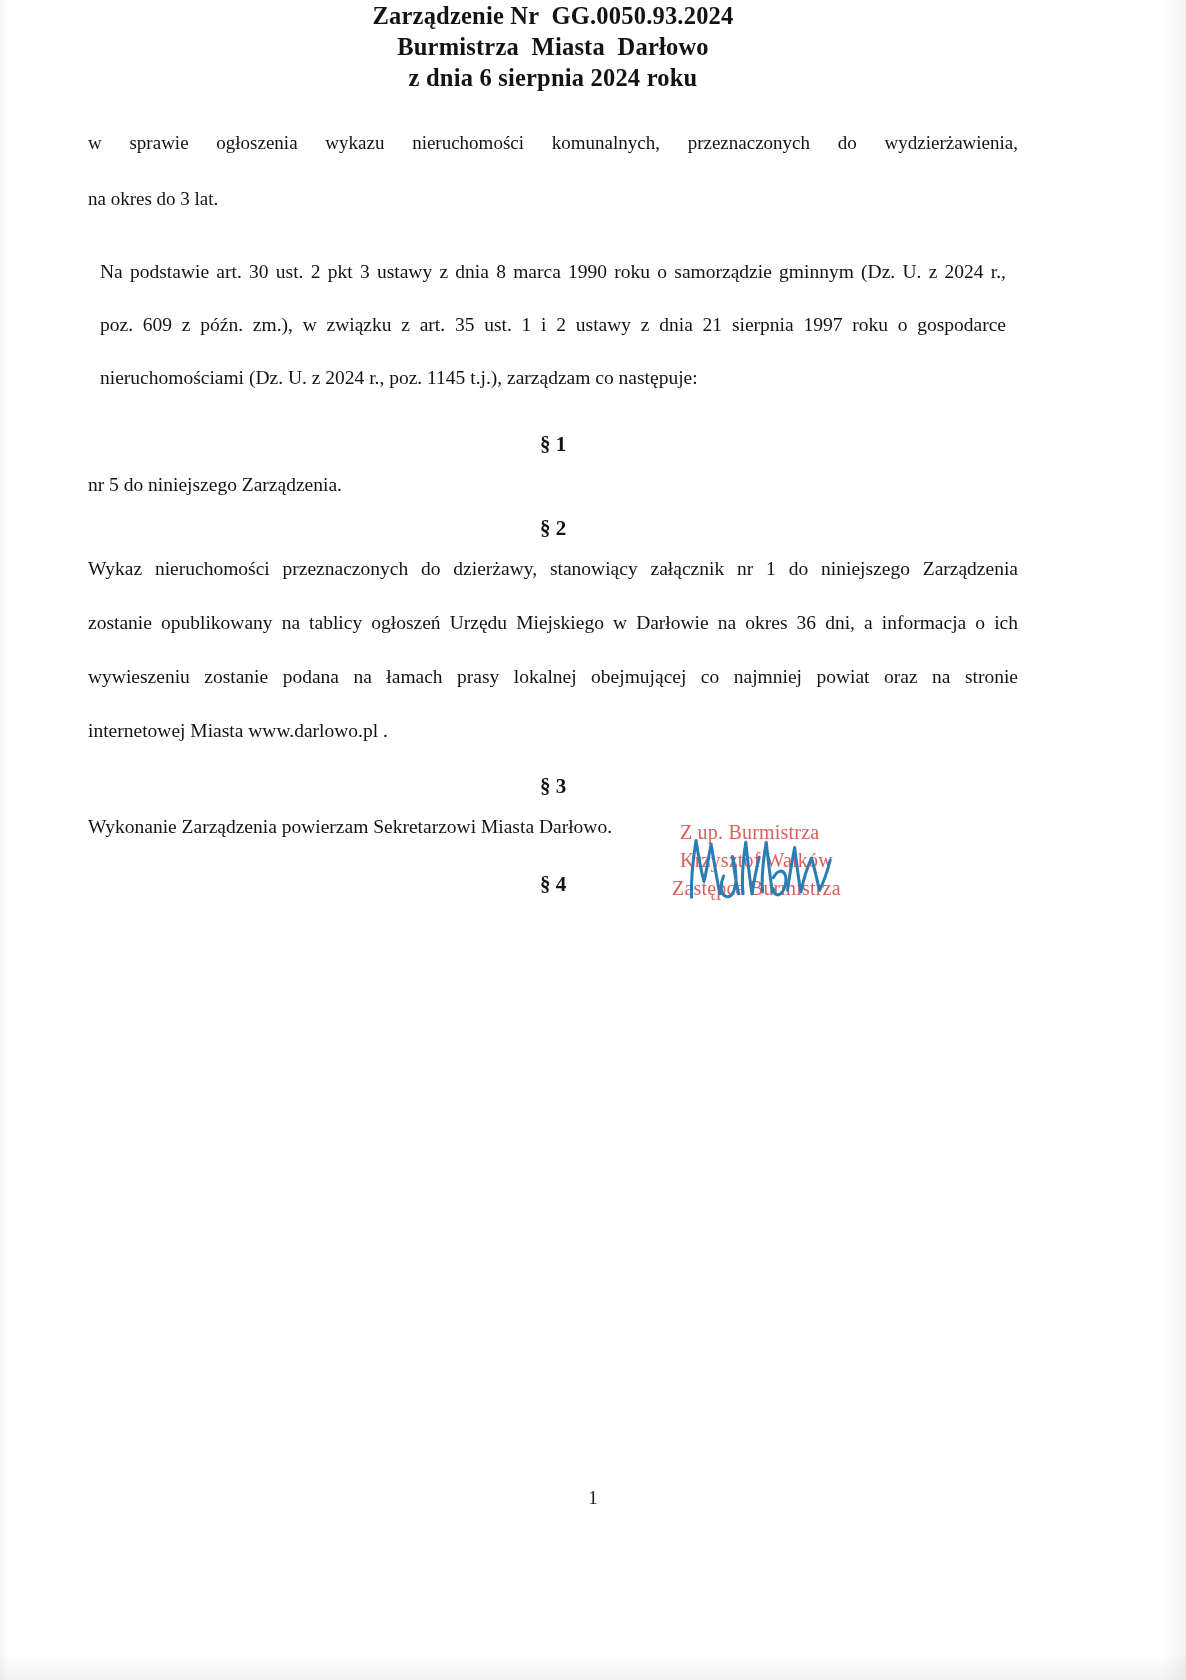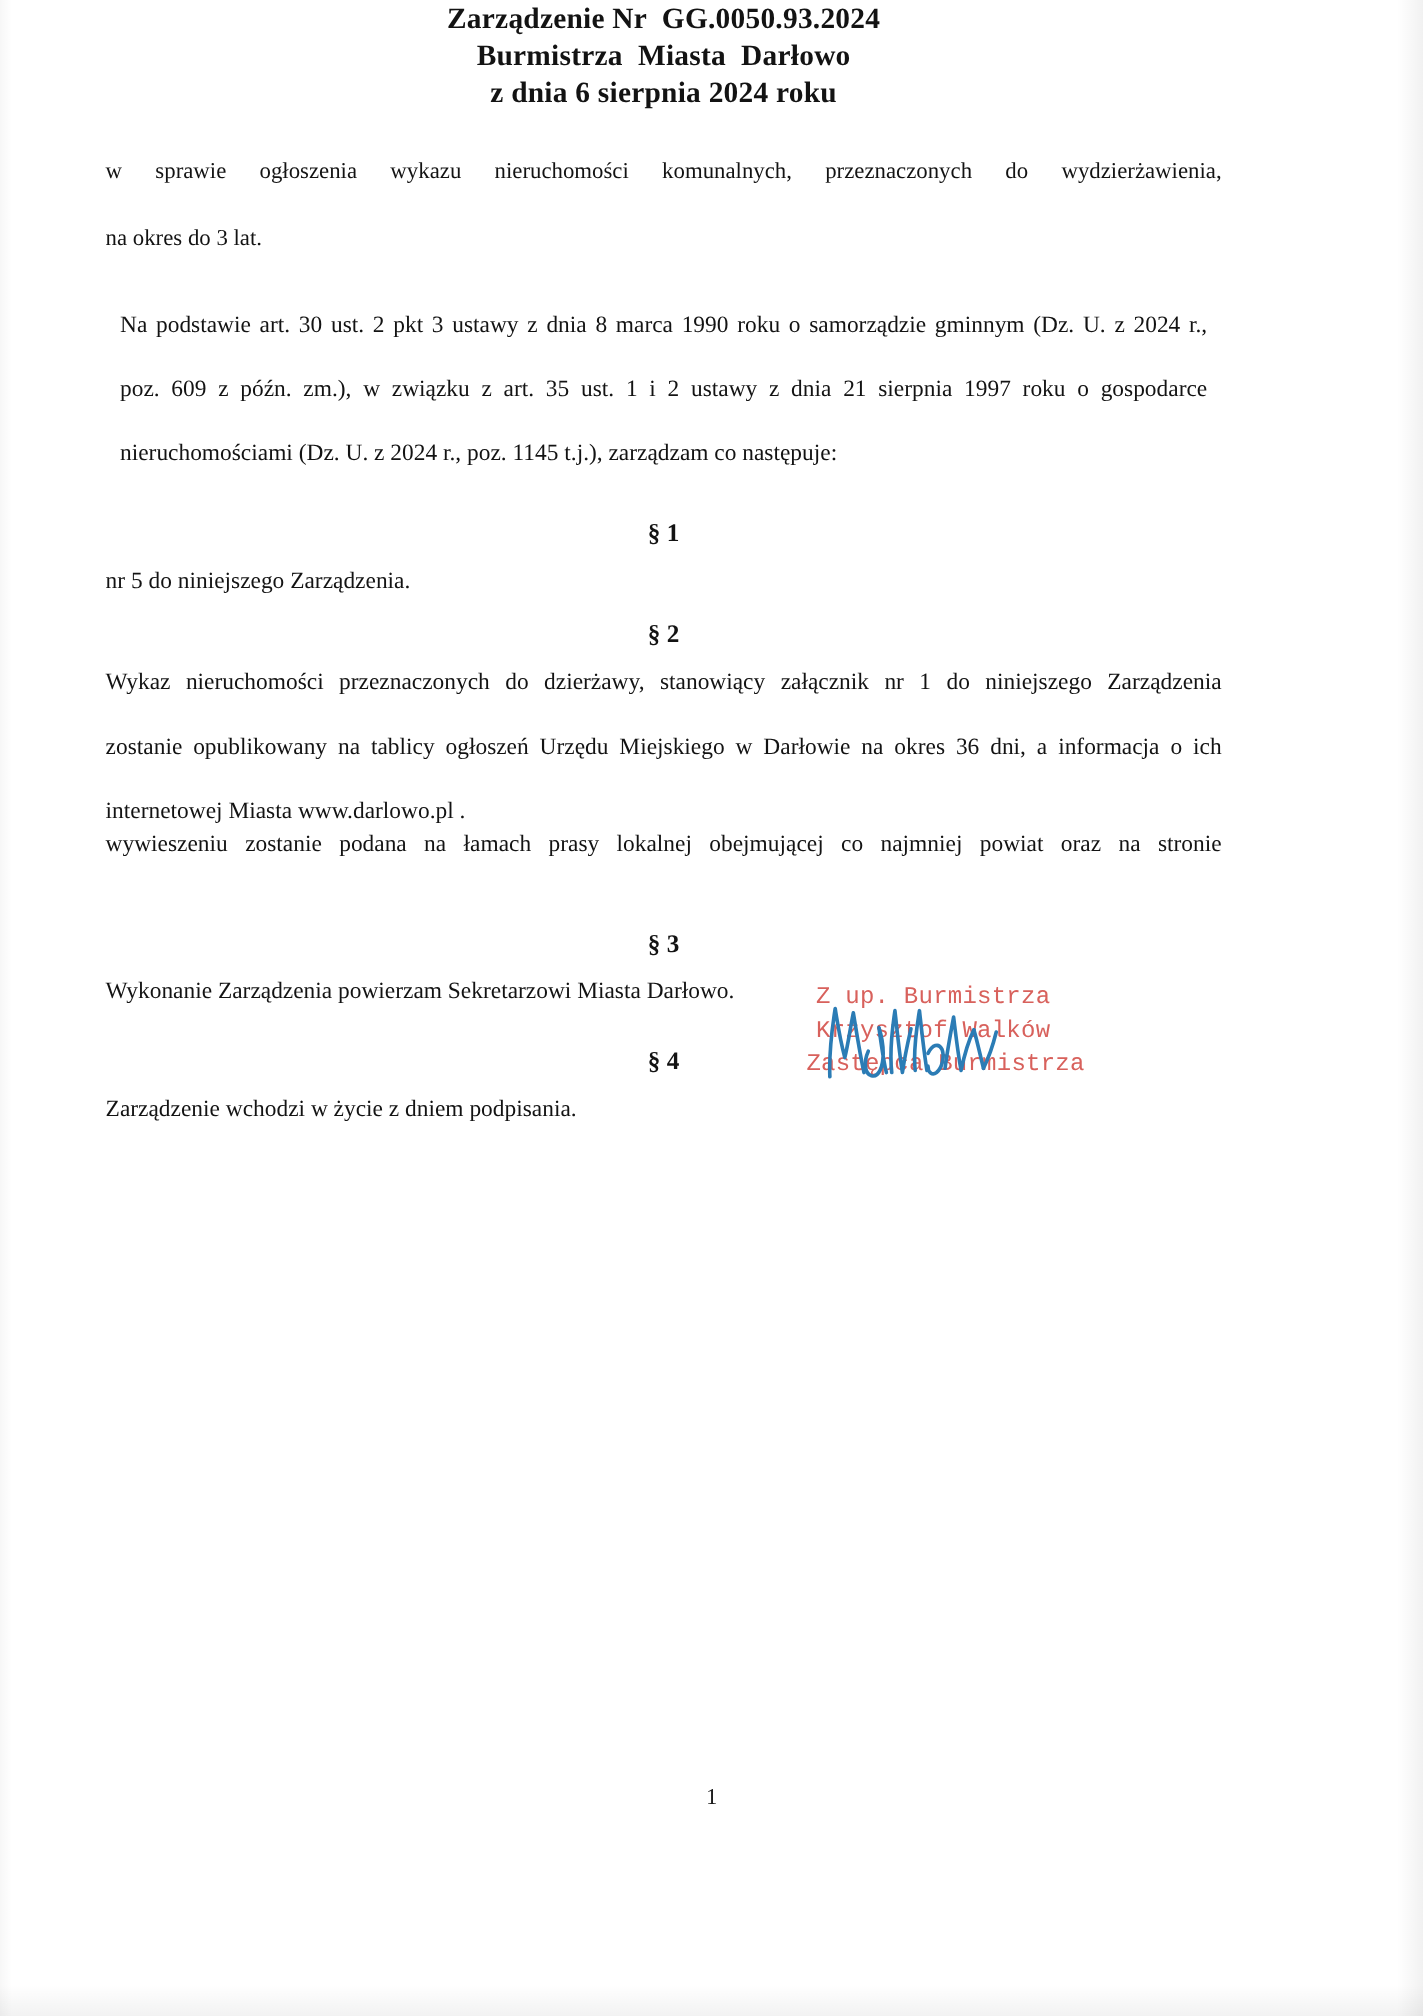--- a/index.html
+++ b/index.html
@@ -125,21 +125,21 @@
     top: 818px;
     width: 230px;
     height: 125px;
   }
   .stamp-text {
     position: absolute;
     left: 0;
     top: 0;
     width: 230px;
     color: #d8615c;
-    font-family: Liberation Mono, monospace;
+    font-family: Liberation Serif, serif;
     font-size: 20px;
     line-height: 28px;
     letter-spacing: 0.2px;
     white-space: nowrap;
   }
   .stamp-text .l1 { display: block; padding-left: 8px; }
   .stamp-text .l2 { display: block; padding-left: 8px; }
   .stamp-text .l3 { display: block; padding-left: 0px; }
 
   .signature-svg {
@@ -191,33 +191,30 @@
 
     <h2 class="para-head h1">§ 1</h2>
     <p class="body-para">
       <span class="ln">nr 5 do niniejszego Zarządzenia.</span>
     </p>
 
     <h2 class="para-head h2">§ 2</h2>
     <p class="body-para">
       <span class="ln j">Wykaz nieruchomości przeznaczonych do dzierżawy, stanowiący załącznik nr 1 do niniejszego Zarządzenia</span>
       <span class="ln j">zostanie opublikowany na tablicy ogłoszeń Urzędu Miejskiego w Darłowie na okres 36 dni, a informacja o ich</span>
+      <span class="ln j">wywieszeniu  zostanie  podana  na  łamach  prasy  lokalnej  obejmującej  co  najmniej  powiat  oraz  na  stronie</span>
       <span class="ln">internetowej Miasta www.darlowo.pl .</span>
-      <span class="ln j">wywieszeniu  zostanie  podana  na  łamach  prasy  lokalnej  obejmującej  co  najmniej  powiat  oraz  na  stronie</span>
     </p>
 
     <h2 class="para-head h3">§ 3</h2>
     <p class="body-para">
       <span class="ln">Wykonanie Zarządzenia powierzam Sekretarzowi Miasta Darłowo.</span>
     </p>
 
     <h2 class="para-head h4">§ 4</h2>
-    <p class="body-para">
-      <span class="ln">Zarządzenie wchodzi w życie z dniem podpisania.</span>
-    </p>
 
   </div>
 
   <div class="sign-block">
     <div class="stamp-text">
       <span class="l1">Z up. Burmistrza</span>
       <span class="l2">Krzysztof Walków</span>
       <span class="l3">Zastępca Burmistrza</span>
     </div>
 

